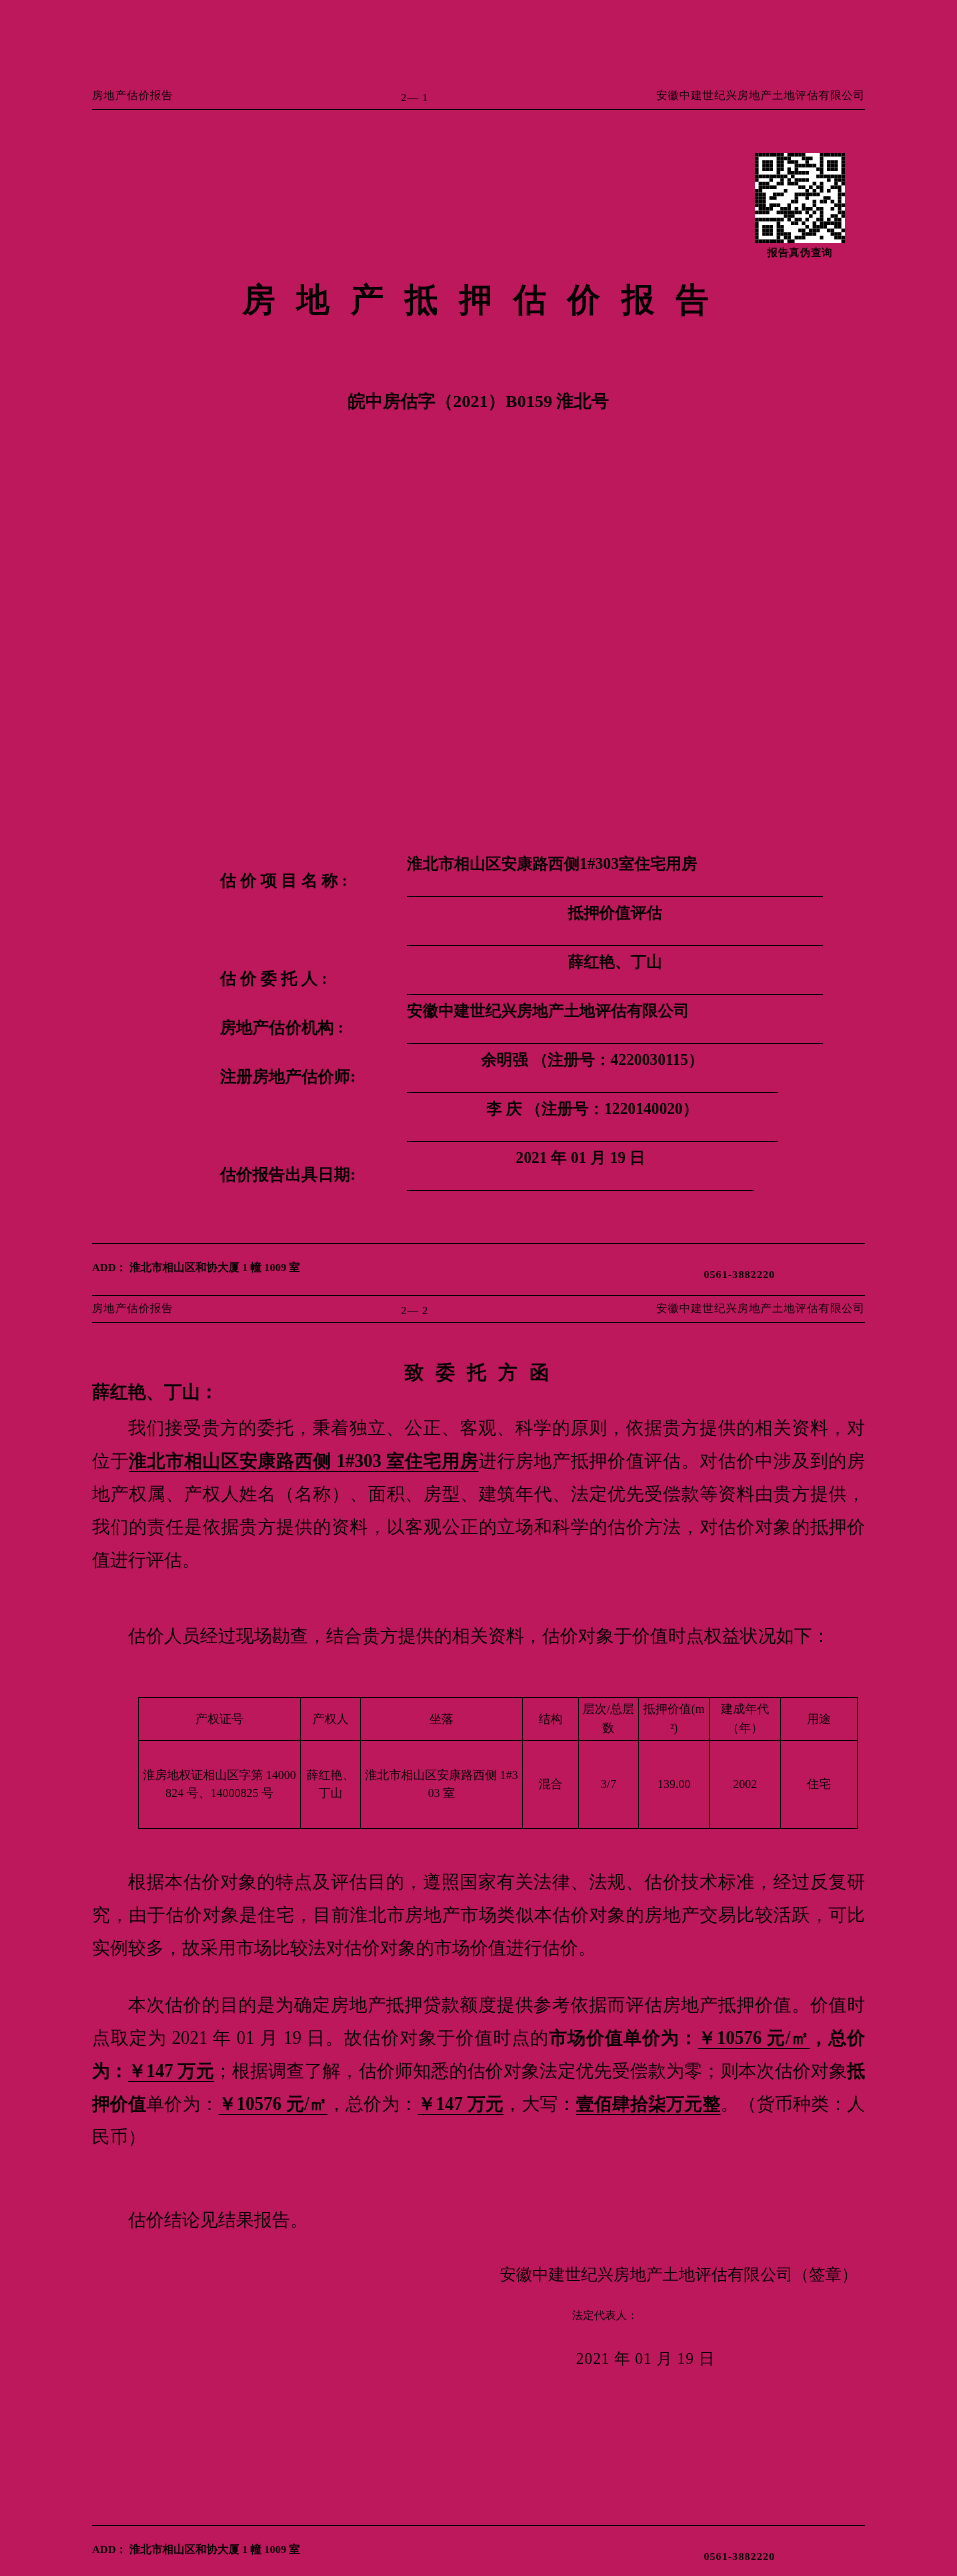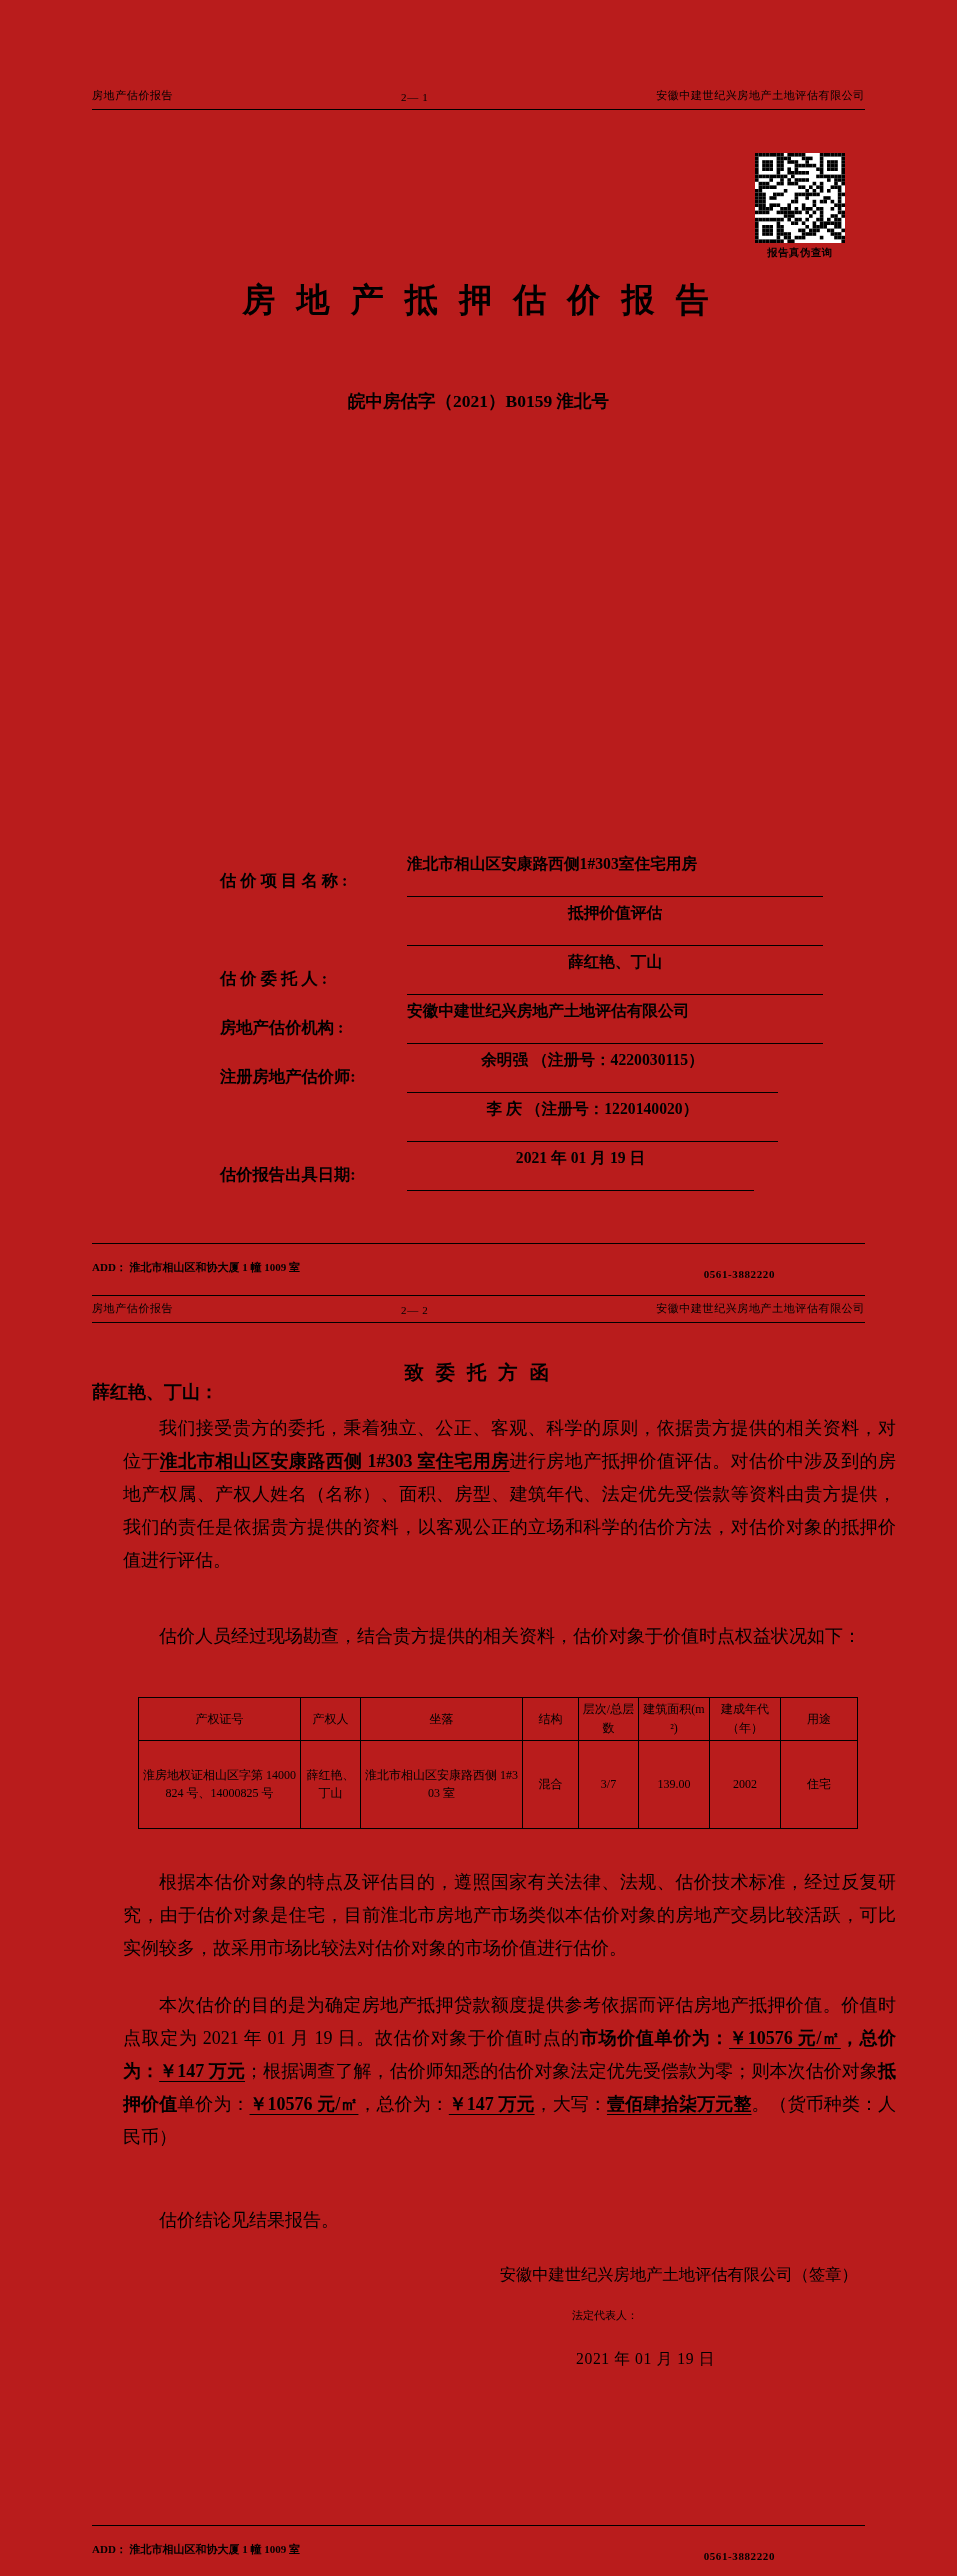--- a/index.html
+++ b/index.html
@@ -5,21 +5,21 @@
   * { box-sizing: border-box; margin: 0; padding: 0; }
   html, body { background: #ffffff; }
   body {
     font-family: "Liberation Serif", "DejaVu Serif", serif;
     color: #000;
   }
   .sheet {
     position: relative;
     width: 957px;
     height: 2576px;
-    background: #b91c1c;
+    background: #be185d;
     overflow: hidden;
     margin: 0 auto;
   }
   .page { position: absolute; left: 0; width: 100%; }
   .page1 { top: 0; height: 1294px; }
   .page2 { top: 1294px; height: 1282px; }
 
   .hdr {
     position: absolute; left: 92px; width: 773px;
     display: flex; justify-content: space-between; align-items: flex-end;
@@ -70,21 +70,21 @@
   .ftr2 { top: 1231px; }
 
   .letter-title {
     position: absolute; left: 92px; top: 41px; width: 773px;
     text-align: center; font-weight: bold; font-size: 19.3px; letter-spacing: 3.6px; margin-top: 24px;
   }
   .salutation { position: absolute; left: 92px; top: 86px; font-weight: bold; font-size: 18px; }
 
   .para {
     position: absolute; left: 92px; width: 773px;
-    font-size: 18px; line-height: 33px; text-align: justify; text-indent: 2em; margin-left: 31px;
+    font-size: 18px; line-height: 33px; text-align: justify; text-indent: 2em;
   }
   .p1 { top: 118px; }
   .p2 { top: 326px; }
   .p3 { top: 572px; }
   .p4 { top: 695px; }
   .p5 { top: 910px; }
   .b  { font-weight: bold; }
   .bu { font-weight: bold; text-decoration: underline; text-underline-offset: 4.2px; }
 
   .rights-table {
@@ -521,21 +521,21 @@
           <col style="width:71px">
           <col style="width:77px">
       </colgroup>
       <thead>
         <tr>
           <th>产权证号</th>
           <th>产权人</th>
           <th>坐落</th>
           <th>结构</th>
           <th>层次/总层数</th>
-          <th>建筑面积(m²)</th>
+          <th>抵押价值(m²)</th>
           <th>建成年代（年）</th>
           <th>用途</th>
         </tr>
       </thead>
       <tbody>
         <tr>
           <td>淮房地权证相山区字第 14000824 号、14000825 号</td>
           <td>薛红艳、丁山</td>
           <td>淮北市相山区安康路西侧 1#303 室</td>
           <td>混合</td>

